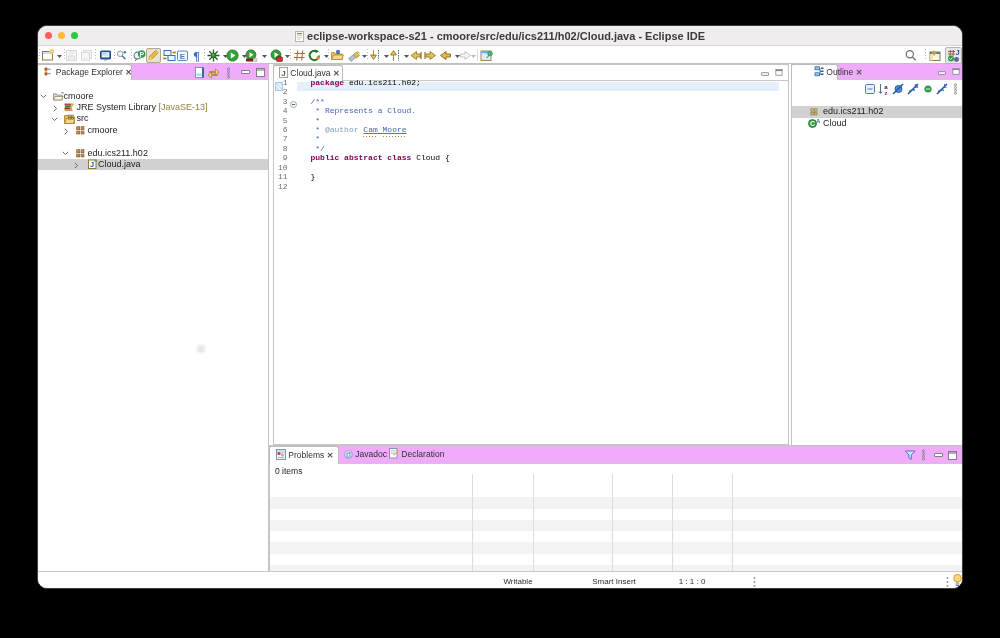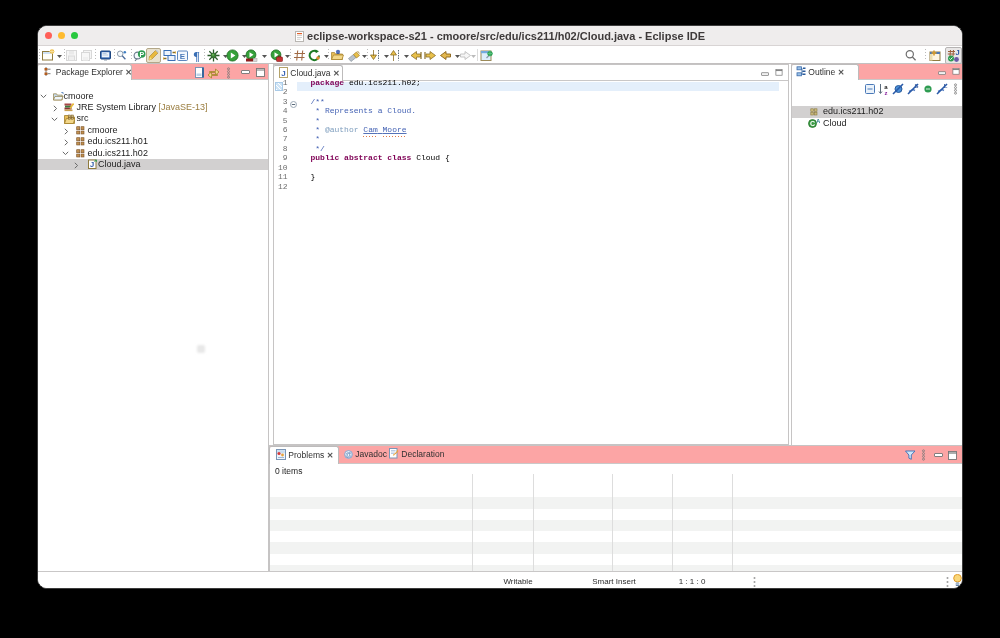--- a/index.html
+++ b/index.html
@@ -20,21 +20,21 @@
     line-height:20px; letter-spacing:0px;}
   
   .toolbar { position:absolute; left:0; top:21px; width:100%; height:17px;
     background:#fff; border-bottom:1px solid #c3c0c0; }
   .tsep { position:absolute; top:2px; width:1px; height:12px;
     background-image:repeating-linear-gradient(#bbb 0 1px, transparent 1px 3px); }
   .ticon { position:absolute; top:2px; width:13px; height:13px; }
   .tdrop { position:absolute; top:8px; width:5px; height:4px; color:#666; }
   
   .view { position:absolute; background:#fff; }
-  .tabrow { position:absolute; left:0; top:0; right:0; height:16px; background:#fca5a5;
+  .tabrow { position:absolute; left:0; top:0; right:0; height:16px; background:#f0abfc;
     border-bottom:1px solid #cac8c8; }
   .tab { position:absolute; top:0; height:16px; background:#fff; white-space:nowrap;
     border:1px solid #bdbbbb; border-bottom:none; border-radius:2.5px 2.5px 0 0;
     font-size:8.5px; color:#303030; }
   .tabx { font-size:8px; color:#555; font-weight:bold; }
   .minmax { position:absolute; width:8px; height:7px; }
   .treerow { position:absolute; left:0; right:0; height:11.4px; font-size:9px;
     color:#1c1c1c; white-space:nowrap;margin-top:10px; }
   .chev { position:absolute; color:#6e6e6e; font-size:7px; top:1.8px; }
   
@@ -369,34 +369,20 @@
         <svg class="abs" style="left:38px; top:1px" width="9" height="9" viewBox="0 0 9 9">
             <g fill="#c09050" stroke="#7a5228" stroke-width="0.6">
               <rect x="0.7" y="0.7" width="3" height="3"></rect>
               <rect x="5" y="0.7" width="3" height="3"></rect>
               <rect x="0.7" y="5" width="3" height="3"></rect>
               <rect x="5" y="5" width="3" height="3"></rect>
             </g>
           </svg>
         <span style="position:absolute; left:49.5px;">cmoore</span>
       </div>
-      <div class="treerow" style="top:45.6px; line-height:11.4px;">
-        <svg class="chev" style="left:25.5px; top:2.8px" width="5" height="7" viewBox="0 0 5 7">
-            <path d="M0.8 0.8L3.6 3.5L0.8 6.2" stroke="#6a6a6a" stroke-width="1" fill="none"></path>
-          </svg>
-        <svg class="abs" style="left:38px; top:1px" width="9" height="9" viewBox="0 0 9 9">
-            <g fill="#c09050" stroke="#7a5228" stroke-width="0.6">
-              <rect x="0.7" y="0.7" width="3" height="3"></rect>
-              <rect x="5" y="0.7" width="3" height="3"></rect>
-              <rect x="0.7" y="5" width="3" height="3"></rect>
-              <rect x="5" y="5" width="3" height="3"></rect>
-            </g>
-          </svg>
-        <span style="position:absolute; left:49.5px;">edu.ics211.h01</span>
-      </div>
       <div class="treerow" style="top:57px; line-height:11.4px;">
         <svg class="chev" style="left:24px; top:3.5px" width="7" height="5" viewBox="0 0 7 5">
             <path d="M0.8 0.8L3.5 3.6L6.2 0.8" stroke="#6a6a6a" stroke-width="1" fill="none"></path>
           </svg>
         <svg class="abs" style="left:38px; top:1px" width="9" height="9" viewBox="0 0 9 9">
             <g fill="#c09050" stroke="#7a5228" stroke-width="0.6">
               <rect x="0.7" y="0.7" width="3" height="3"></rect>
               <rect x="5" y="0.7" width="3" height="3"></rect>
               <rect x="0.7" y="5" width="3" height="3"></rect>
               <rect x="5" y="5" width="3" height="3"></rect>
@@ -462,21 +448,21 @@
 <span class="cm"> */</span>
 <span class="kw">public abstract class</span> Cloud {
 &nbsp;
 }
 &nbsp;</div>
     </div>
   </div>
 
   <div class="view" style="left:753px; top:38px; width:173px; height:381px; border-left:1px solid #c6c4c4;">
     <div class="tabrow">
-      <div class="tab" style="left:-1px; width:68px; padding-left:4px; line-height:15px;">
+      <div class="tab" style="left:-1px; width:47px; padding-left:22px; line-height:15px;">
         <svg style="vertical-align:-2px" width="10" height="11" viewBox="0 0 10 11">
             <g fill="#9cc2e8" stroke="#3a6aaa" stroke-width="0.8">
               <rect x="1" y="0.8" width="4.5" height="3"></rect>
               <rect x="1" y="6.8" width="4.5" height="3"></rect>
             </g>
             <path d="M7 2.3h2.5M7 5.3h2.5M7 8.3h2.5" stroke="#2a5a9a" stroke-width="1.6"></path>
             <path d="M6 2.3v6h1M6 5.3h1" stroke="#2a5a9a" stroke-width="0.8" fill="none"></path>
           </svg>
         Outline <span class="tabx">✕</span>
       </div>

